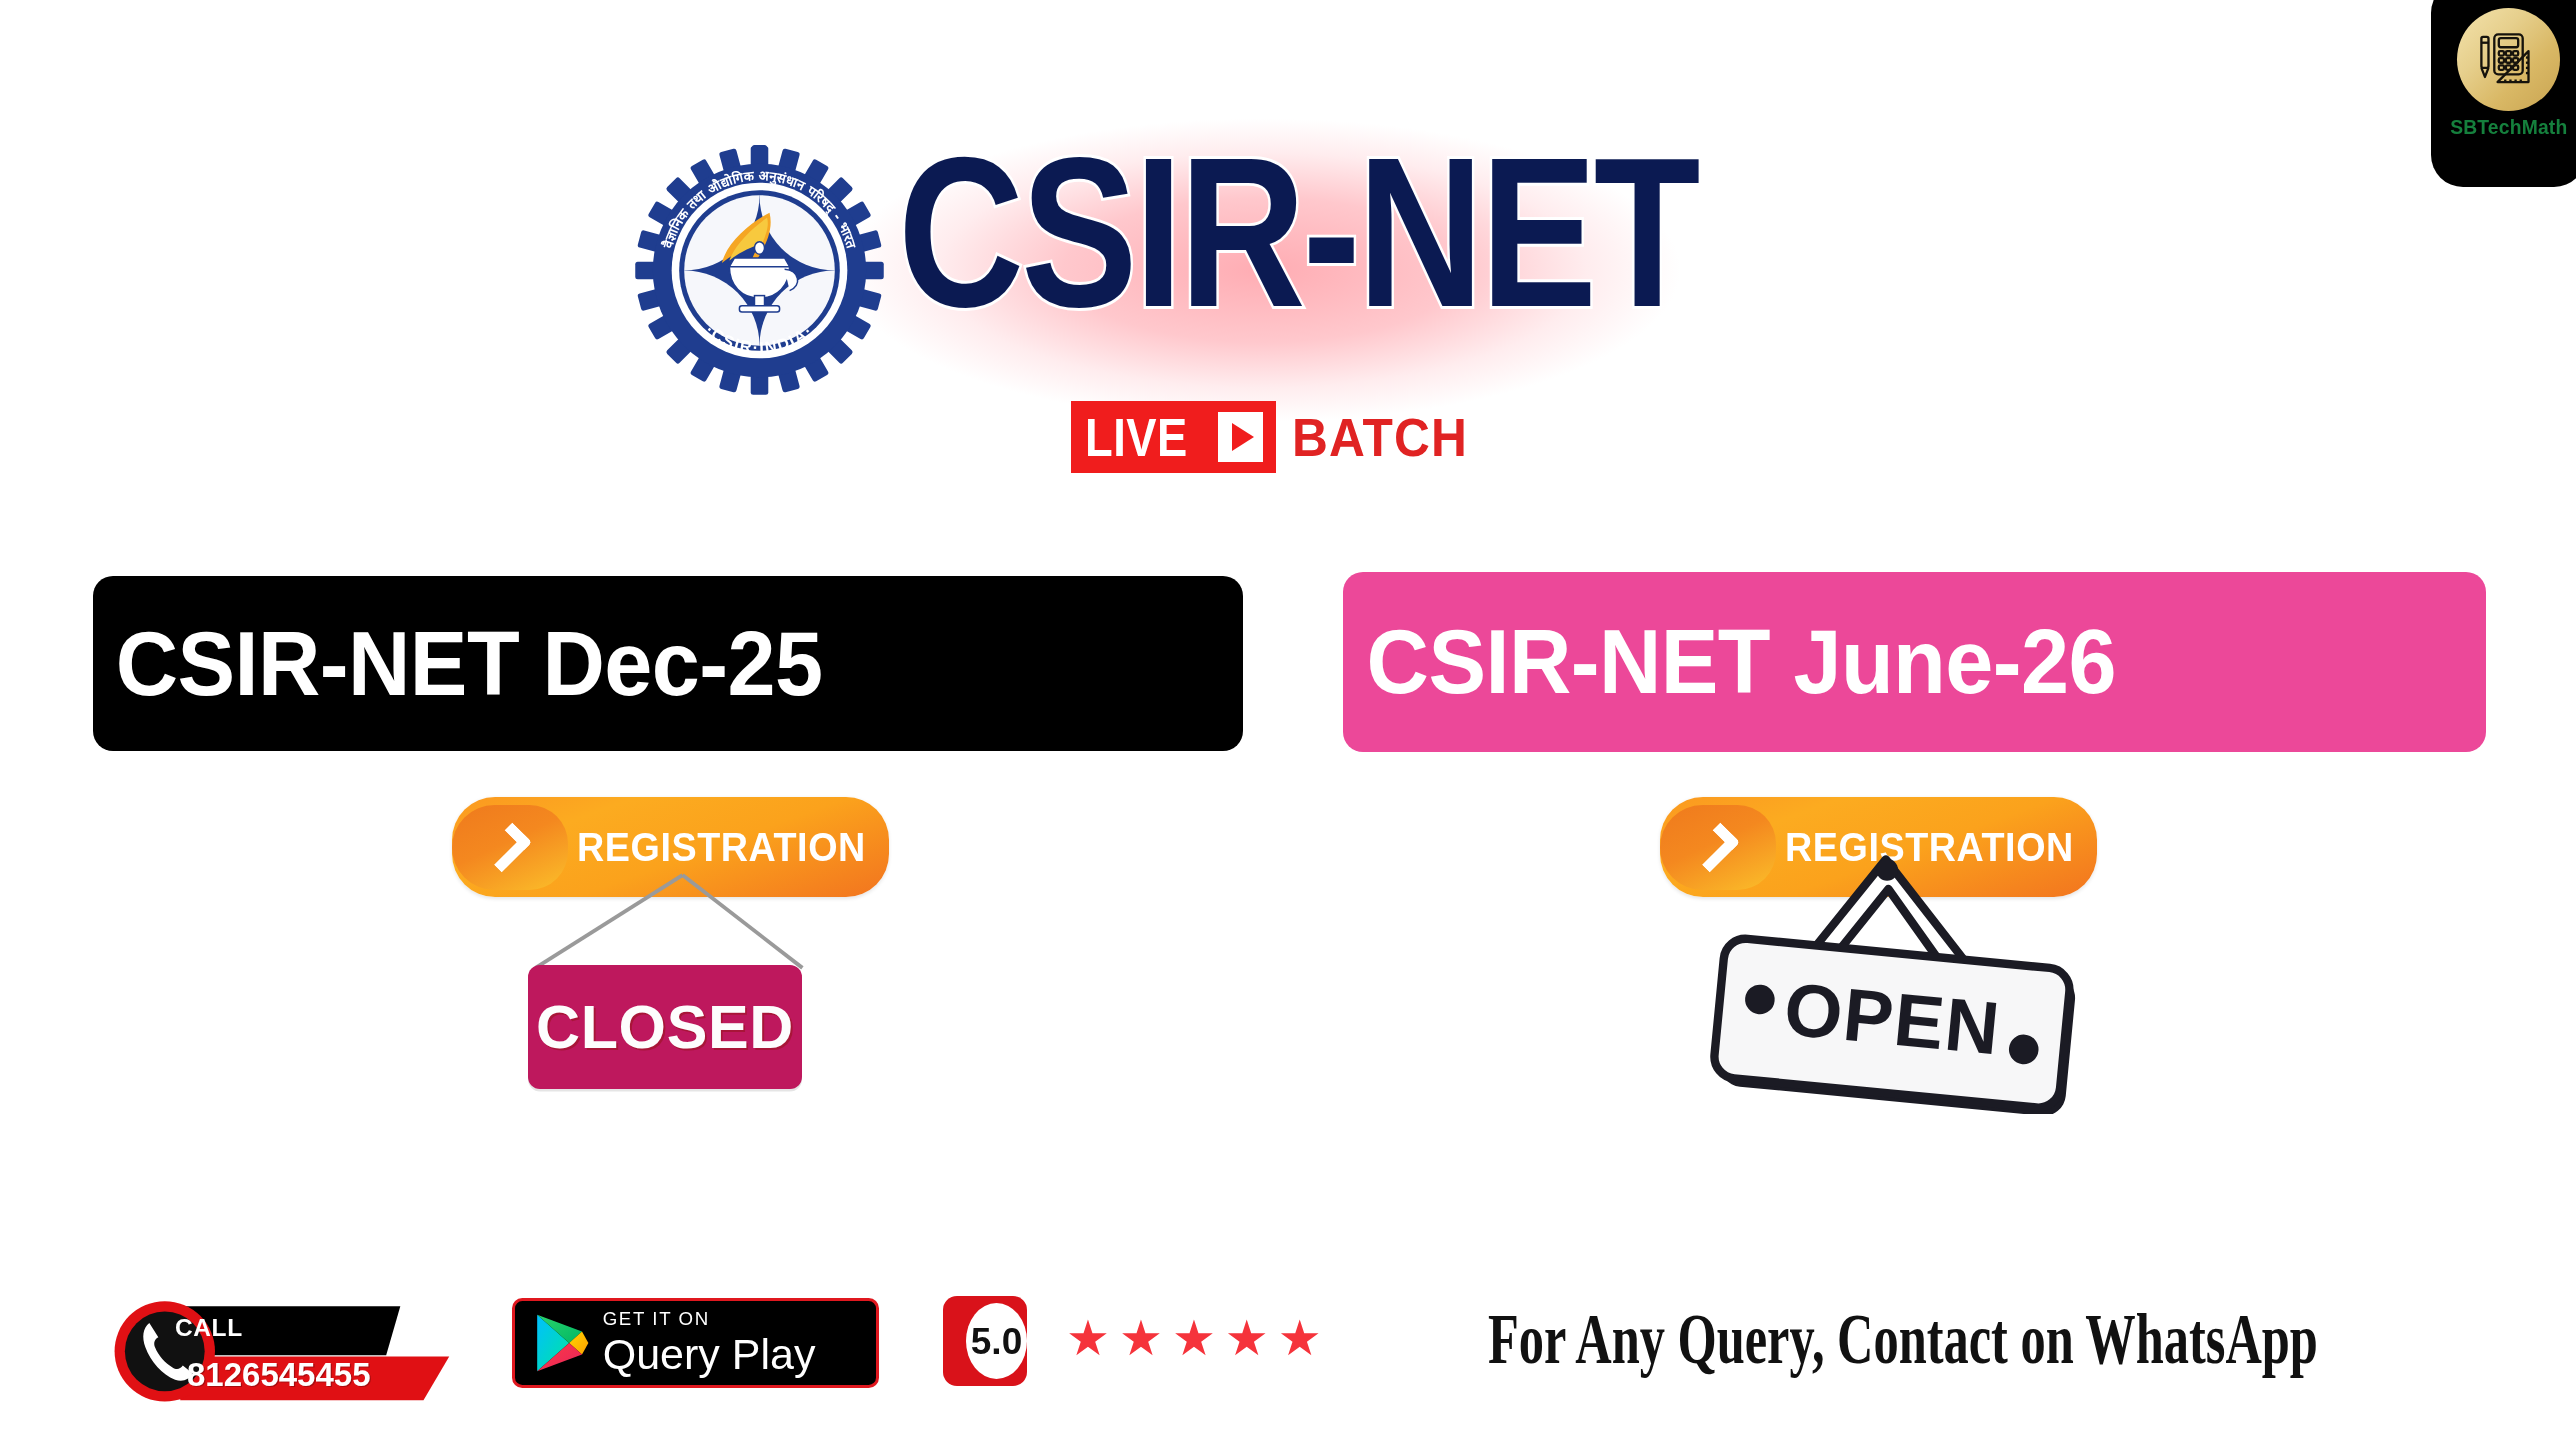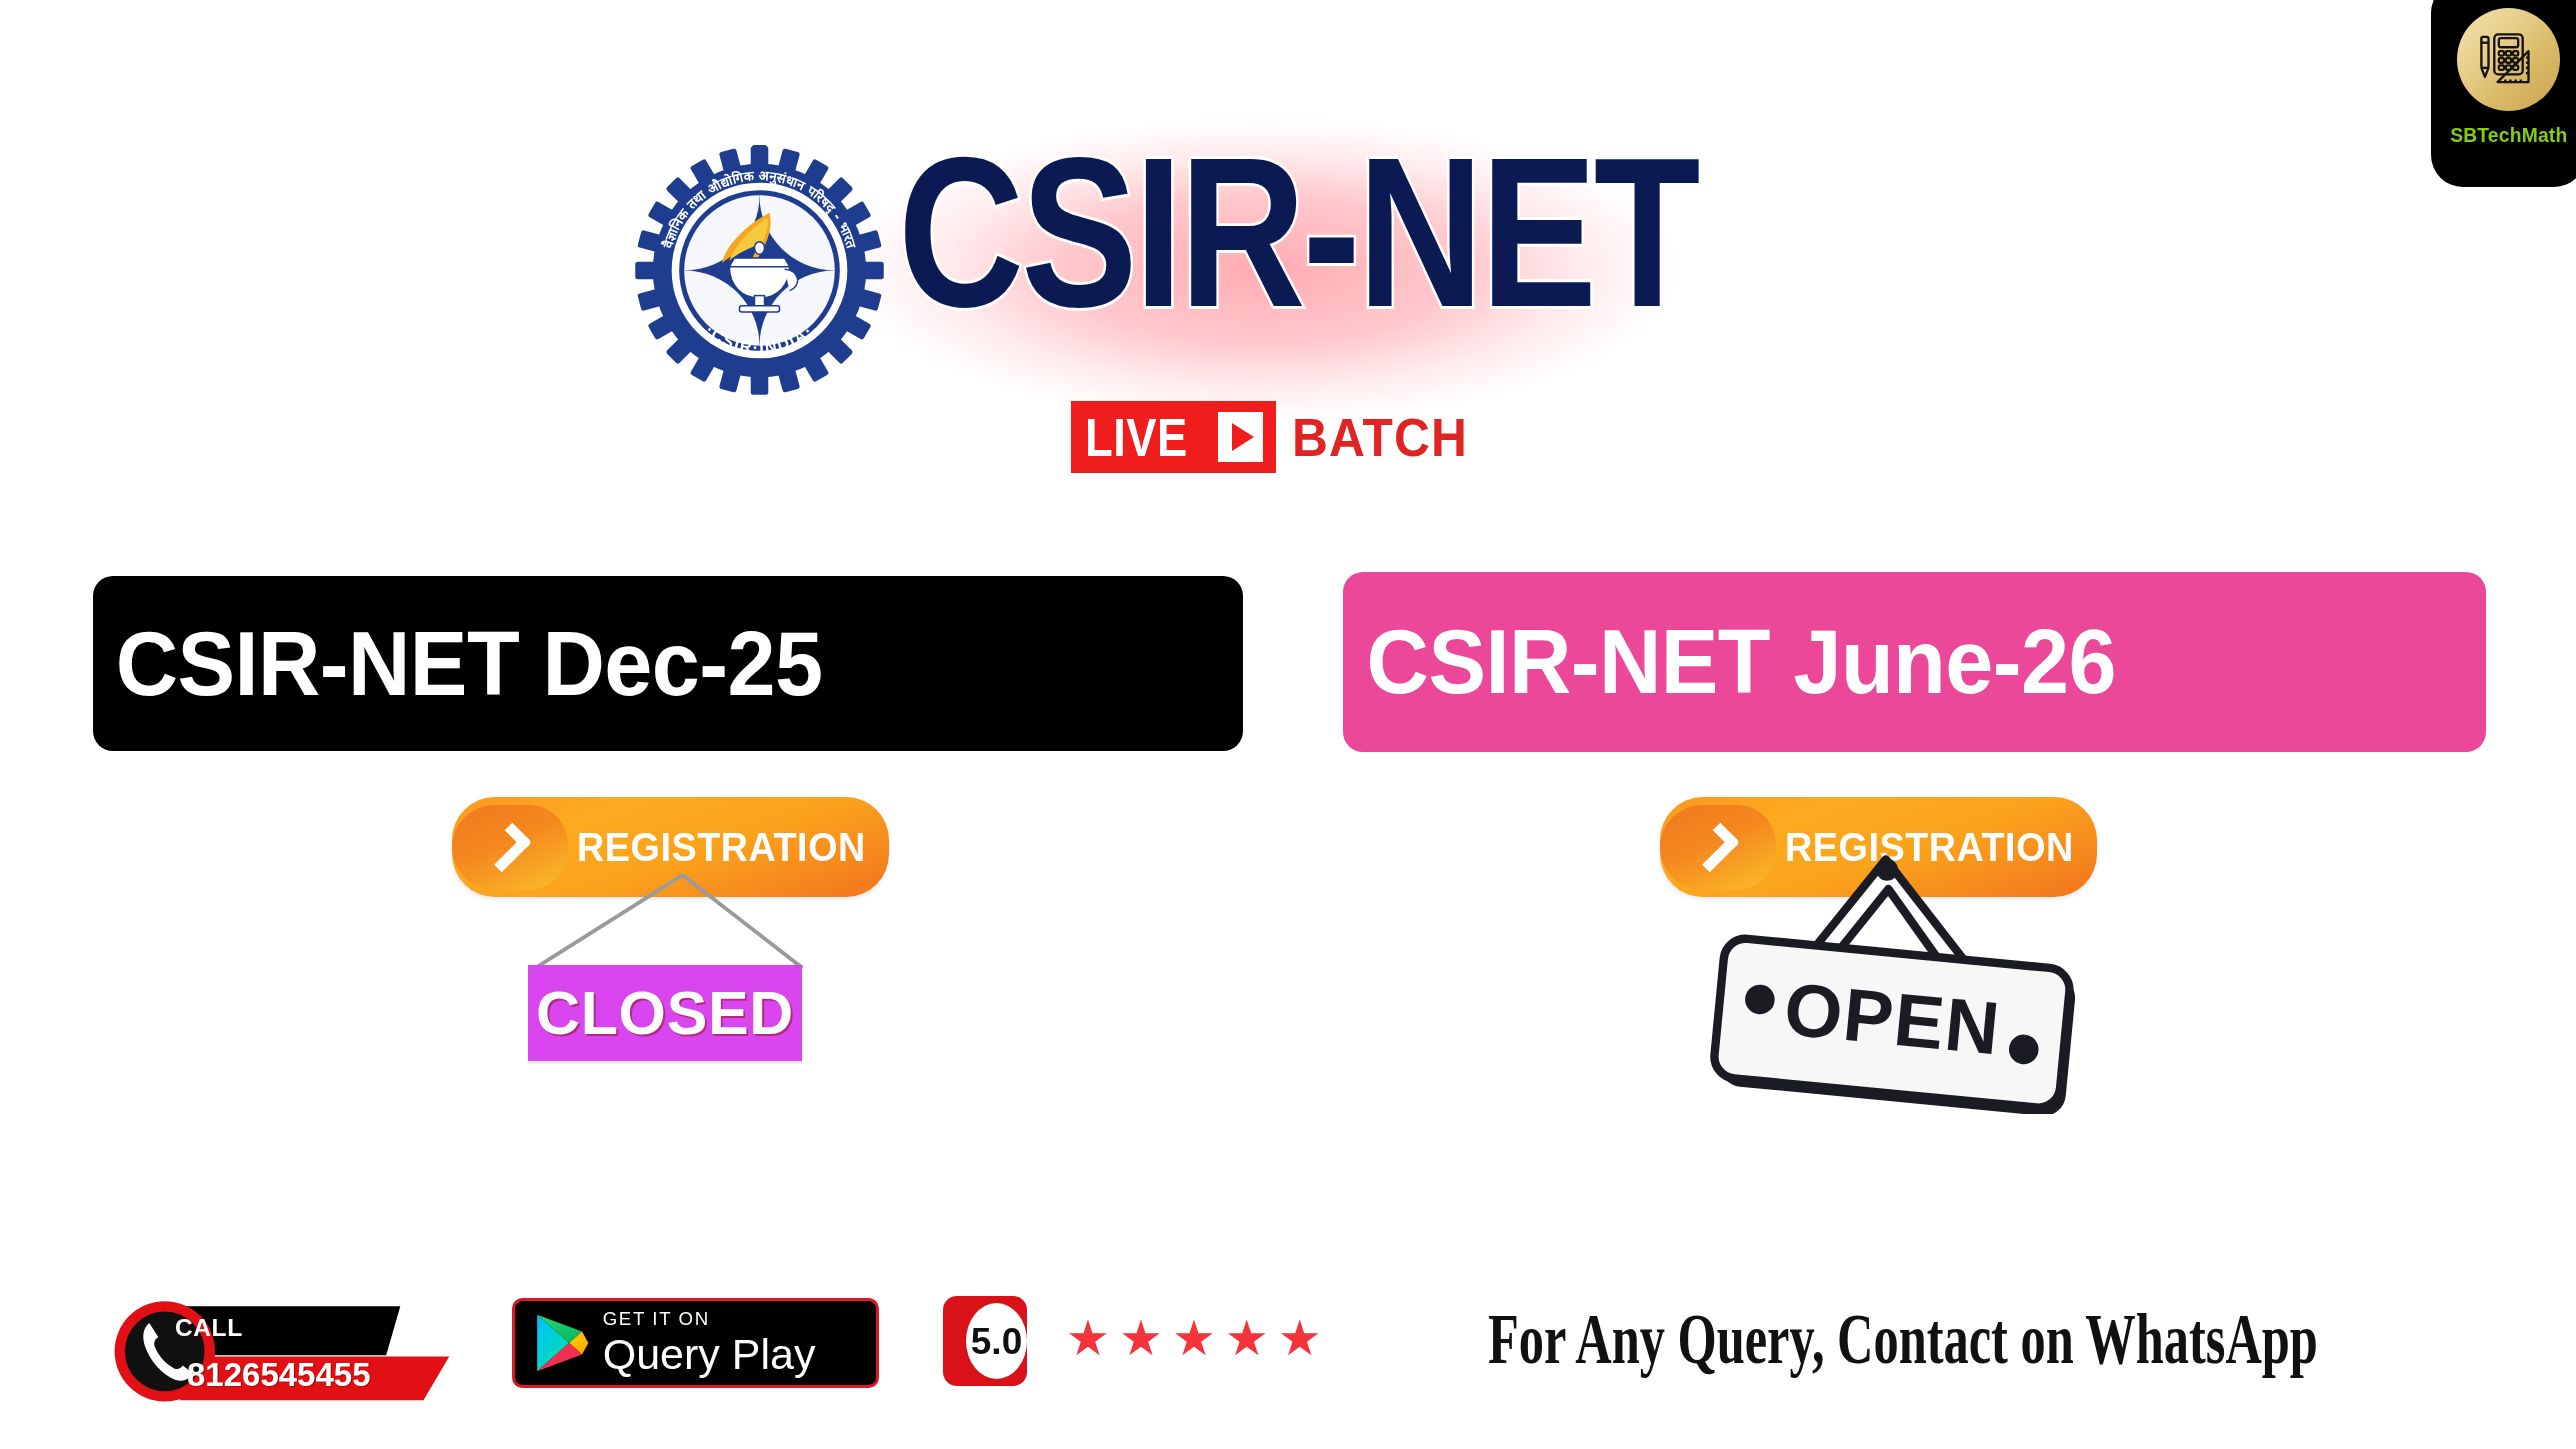--- a/index.html
+++ b/index.html
@@ -118,22 +118,22 @@
     color:#ffffff; font-weight:700; font-size:41px; line-height:41px;
     letter-spacing:0.6px; margin-left:9px; white-space:nowrap;
     transform:scaleX(0.92); transform-origin:left center;
     font-family:"Liberation Sans", sans-serif;
   }
 
   
   #closed-wrap { position:absolute; left:502px; top:857px; width:361px; height:245px; }
   #closed-strings { position:absolute; left:0; top:0; width:361px; height:245px; }
   #closed-sign {
-    position:absolute; left:26px; top:108px; width:274px; height:96px;
-    background:#d946ef; border-radius:0;
+    position:absolute; left:26px; top:108px; width:274px; height:124px;
+    background:#be185d; border-radius:12px;
     display:flex; align-items:center; justify-content:center;
     box-shadow:0 2.6px 0 rgba(0,0,0,0.10);
   }
   #closed-sign span {
     color:#fdfdfd; font-weight:700; font-size:61px; line-height:61px;
     letter-spacing:0.6px; text-shadow:1.9px 1.9px 0 rgba(150,20,25,0.55);
     font-family:"Liberation Sans", sans-serif;
   }
 
   
@@ -210,21 +210,21 @@
     box-shadow:0 0 0 5.2px #ffffff;
     display:flex; flex-direction:column; align-items:center;
     padding-top:27px;
   }
   #brand-disc {
     width:103px; height:103px; border-radius:50%;
     background:linear-gradient(135deg,#f4e3ad 0%,#e6cf8c 35%,#d9b865 65%,#c9a451 100%);
     display:flex; align-items:center; justify-content:center;
   }
   #brand-name {
-    margin-top:14px; color:#84cc16; font-size:19.3px; font-weight:700;
+    margin-top:6px; color:#15803d; font-size:19.3px; font-weight:700;
     letter-spacing:0.2px; font-family:"Liberation Sans", sans-serif;
   }
 </style>
 </head>
 <body>
 
 <div id="glow"></div>
 
 <div id="csir-emblem">
   <svg viewBox="0 0 200 200" width="251" height="251" aria-hidden="true">

